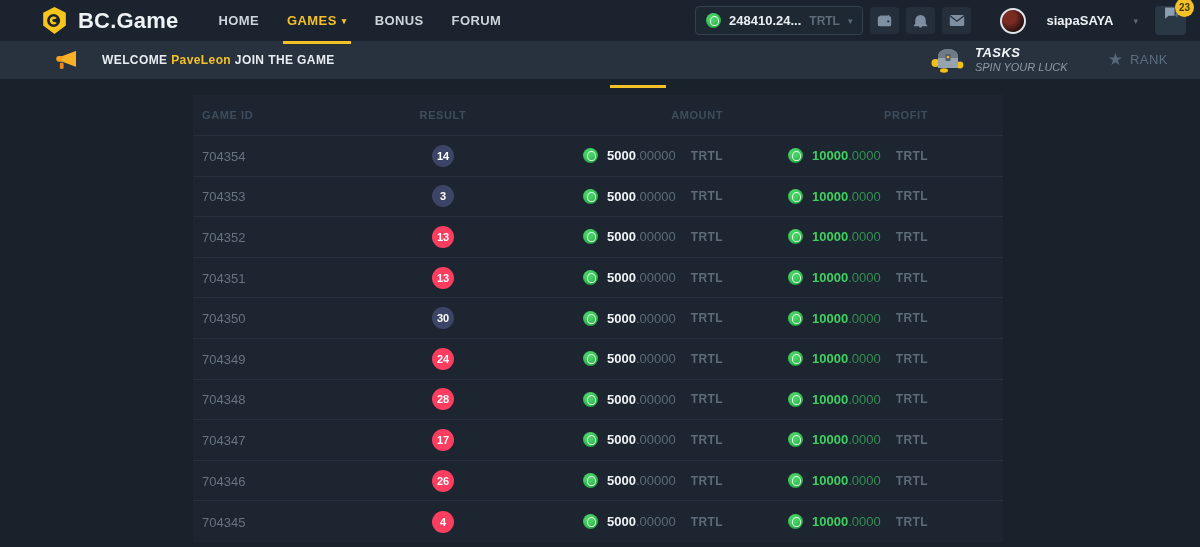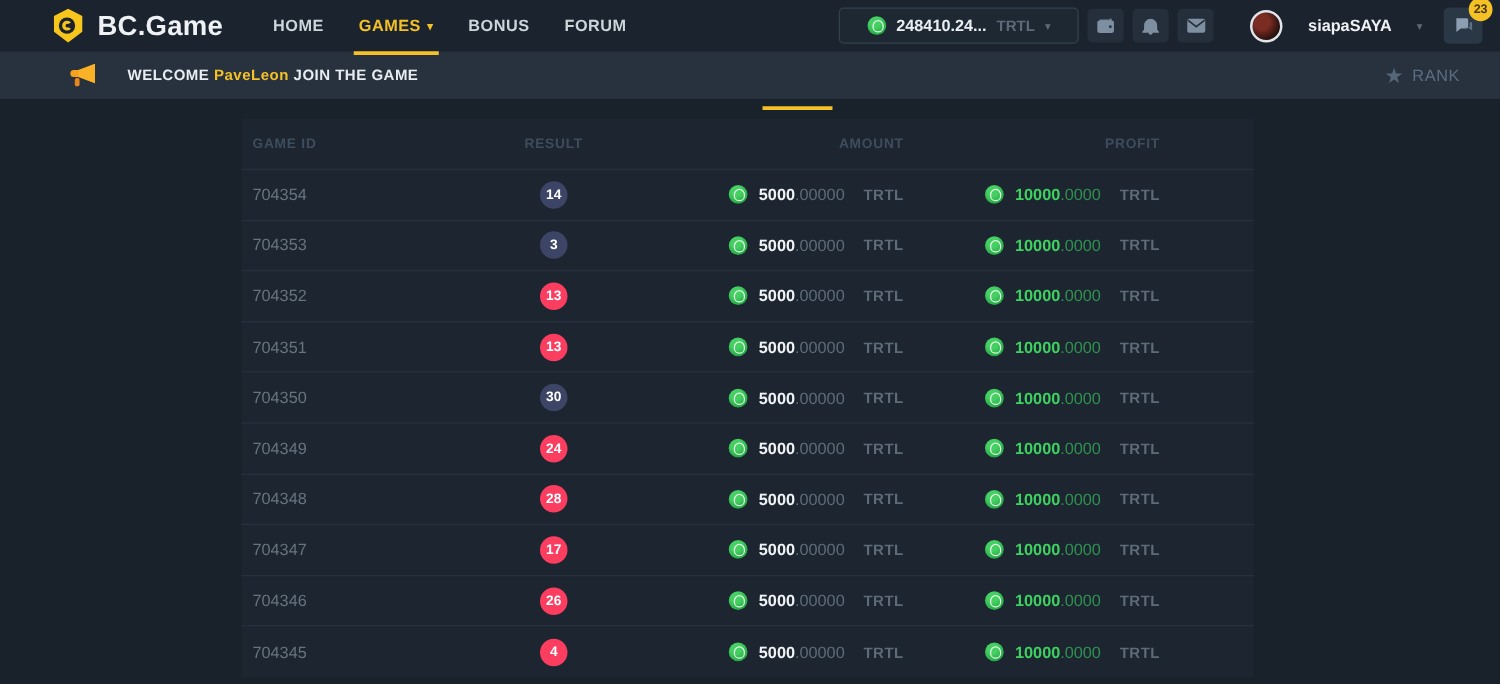--- a/index.html
+++ b/index.html
@@ -16,29 +16,29 @@
   
   .topbar{height:41px;background:var(--bg-header);display:flex;align-items:center;padding:0 14px 0 40px;position:relative;z-index:3}
   .brand{display:flex;align-items:center;gap:9px;cursor:pointer}
   .brand-name{font-size:22px;font-weight:bold;letter-spacing:.2px}
   .nav{display:flex;align-items:center;margin-left:26px;height:100%}
   .nav-item{position:relative;display:flex;align-items:center;gap:5px;height:100%;padding:0 14px;font-size:13px;font-weight:bold;color:#cdd5dc;letter-spacing:.4px;cursor:pointer;text-decoration:none}
   .nav-item.active{color:var(--accent)}
   .nav-item.active::after{content:"";position:absolute;left:10px;right:10px;bottom:-3px;height:3px;background:var(--accent)}
   .nav-item .chev{font-size:9px;color:var(--accent)}
   .top-right{margin-left:auto;display:flex;align-items:center;gap:7px}
-  .balance-pill{display:flex;align-items:center;gap:8px;border:1px solid #33404e;border-radius:4px;height:29px;padding:0 22px;cursor:pointer;background:#1e2833}
+  .balance-pill{display:flex;align-items:center;gap:8px;border:1px solid #33404e;border-radius:4px;height:29px;padding:0 10px;cursor:pointer;background:#1e2833}
   .balance-val{font-size:13px;font-weight:bold;color:#e9eef3}
   .balance-cur{font-size:12px;color:var(--muted);font-weight:bold}
   .pill-chev{font-size:9px;color:var(--muted)}
   .icon-btn{width:29px;height:27px;border-radius:4px;background:var(--btn);display:flex;align-items:center;justify-content:center;cursor:pointer}
   .user{display:flex;align-items:center;gap:20px;margin-left:22px;cursor:pointer}
   .avatar{width:26px;height:26px;border-radius:50%;border:2px solid #dfe5ea;background:radial-gradient(circle at 35% 35%,#7a2b22 0 30%,#2a120f 70%,#120807 100%)}
   .user-name{font-size:13px;font-weight:bold}
-  .chat-btn{position:relative;width:31px;height:29px;border-radius:4px;background:#2a3744;display:flex;align-items:center;justify-content:center;cursor:pointer;margin-left:10px}
+  .chat-btn{position:relative;width:31px;height:29px;border-radius:4px;background:#2a3744;display:flex;align-items:flex-start;justify-content:center;cursor:pointer;margin-left:10px}
   .chat-badge{position:absolute;top:-8px;right:-8px;width:19px;height:19px;border-radius:50%;background:var(--accent);color:#4a3705;font-size:10px;font-weight:bold;display:flex;align-items:center;justify-content:center}
 
   
   .welcome{height:38px;background:var(--bg-welcome);display:flex;align-items:center;padding:0 18px 0 55px;position:relative;z-index:2}
   .welcome-text{margin-left:24px;font-size:12px;letter-spacing:.4px;color:#e8edf2;font-weight:bold}
   .welcome-text .uname{color:var(--accent)}
   .welcome-right{margin-left:auto;display:flex;align-items:center;gap:40px;padding-right:14px}
   .tasks{display:flex;align-items:center;gap:10px;cursor:pointer}
   .tasks-txt{font-style:italic;line-height:1.15}
   .tasks-title{font-size:13px;font-weight:bold;color:#f2f5f8;letter-spacing:.5px}
@@ -150,20 +150,37 @@
   <span>
     <svg width="23" height="19" viewBox="0 0 24 20">
       <path d="M22 0 L8 5.2 H4.2 a3 3 0 0 0 0 6 H8 L22 16.5 Z" fill="#f6a21c"></path>
       <path d="M22 0 L8 5.2 V11.2 L22 16.5 Z" fill="#fcbf2e" opacity=".55"></path>
       <rect x="5" y="12" width="4" height="7" rx="1.6" fill="#e8881a"></rect>
     </svg>
   </span>
   <span class="welcome-text"><span>WELCOME </span><span class="uname">PaveLeon</span><span> JOIN THE GAME</span></span>
 
   <div class="welcome-right">
+    <div class="tasks">
+      <span>
+        <svg width="34" height="26" viewBox="0 0 34 26">
+          <ellipse cx="4.5" cy="16" rx="4" ry="4" fill="#f2c118"></ellipse>
+          <ellipse cx="29" cy="18" rx="3.4" ry="3.4" fill="#f2c118"></ellipse>
+          <path d="M7 9 a10 7 0 0 1 20 0 v12 H7 Z" fill="#97a3af"></path>
+          <path d="M7 9 a10 7 0 0 1 20 0 v2 H7 Z" fill="#6e7a86"></path>
+          <rect x="14.5" y="7" width="5" height="7" rx="1" fill="#525d68"></rect>
+          <circle cx="17" cy="10" r="1.3" fill="#f2c118"></circle>
+          <ellipse cx="13" cy="23.5" rx="4" ry="2.2" fill="#f2c118"></ellipse>
+        </svg>
+      </span>
+      <span class="tasks-txt">
+        <div class="tasks-title">TASKS</div>
+        <div class="tasks-sub">SPIN YOUR LUCK</div>
+      </span>
+    </div>
     <div class="rank">
       <span class="rank-star">★</span>
       <span class="rank-label">RANK</span>
     </div>
   </div>
 </div>
 
 <div class="main">
   <div class="tab-indicator"></div>
 

